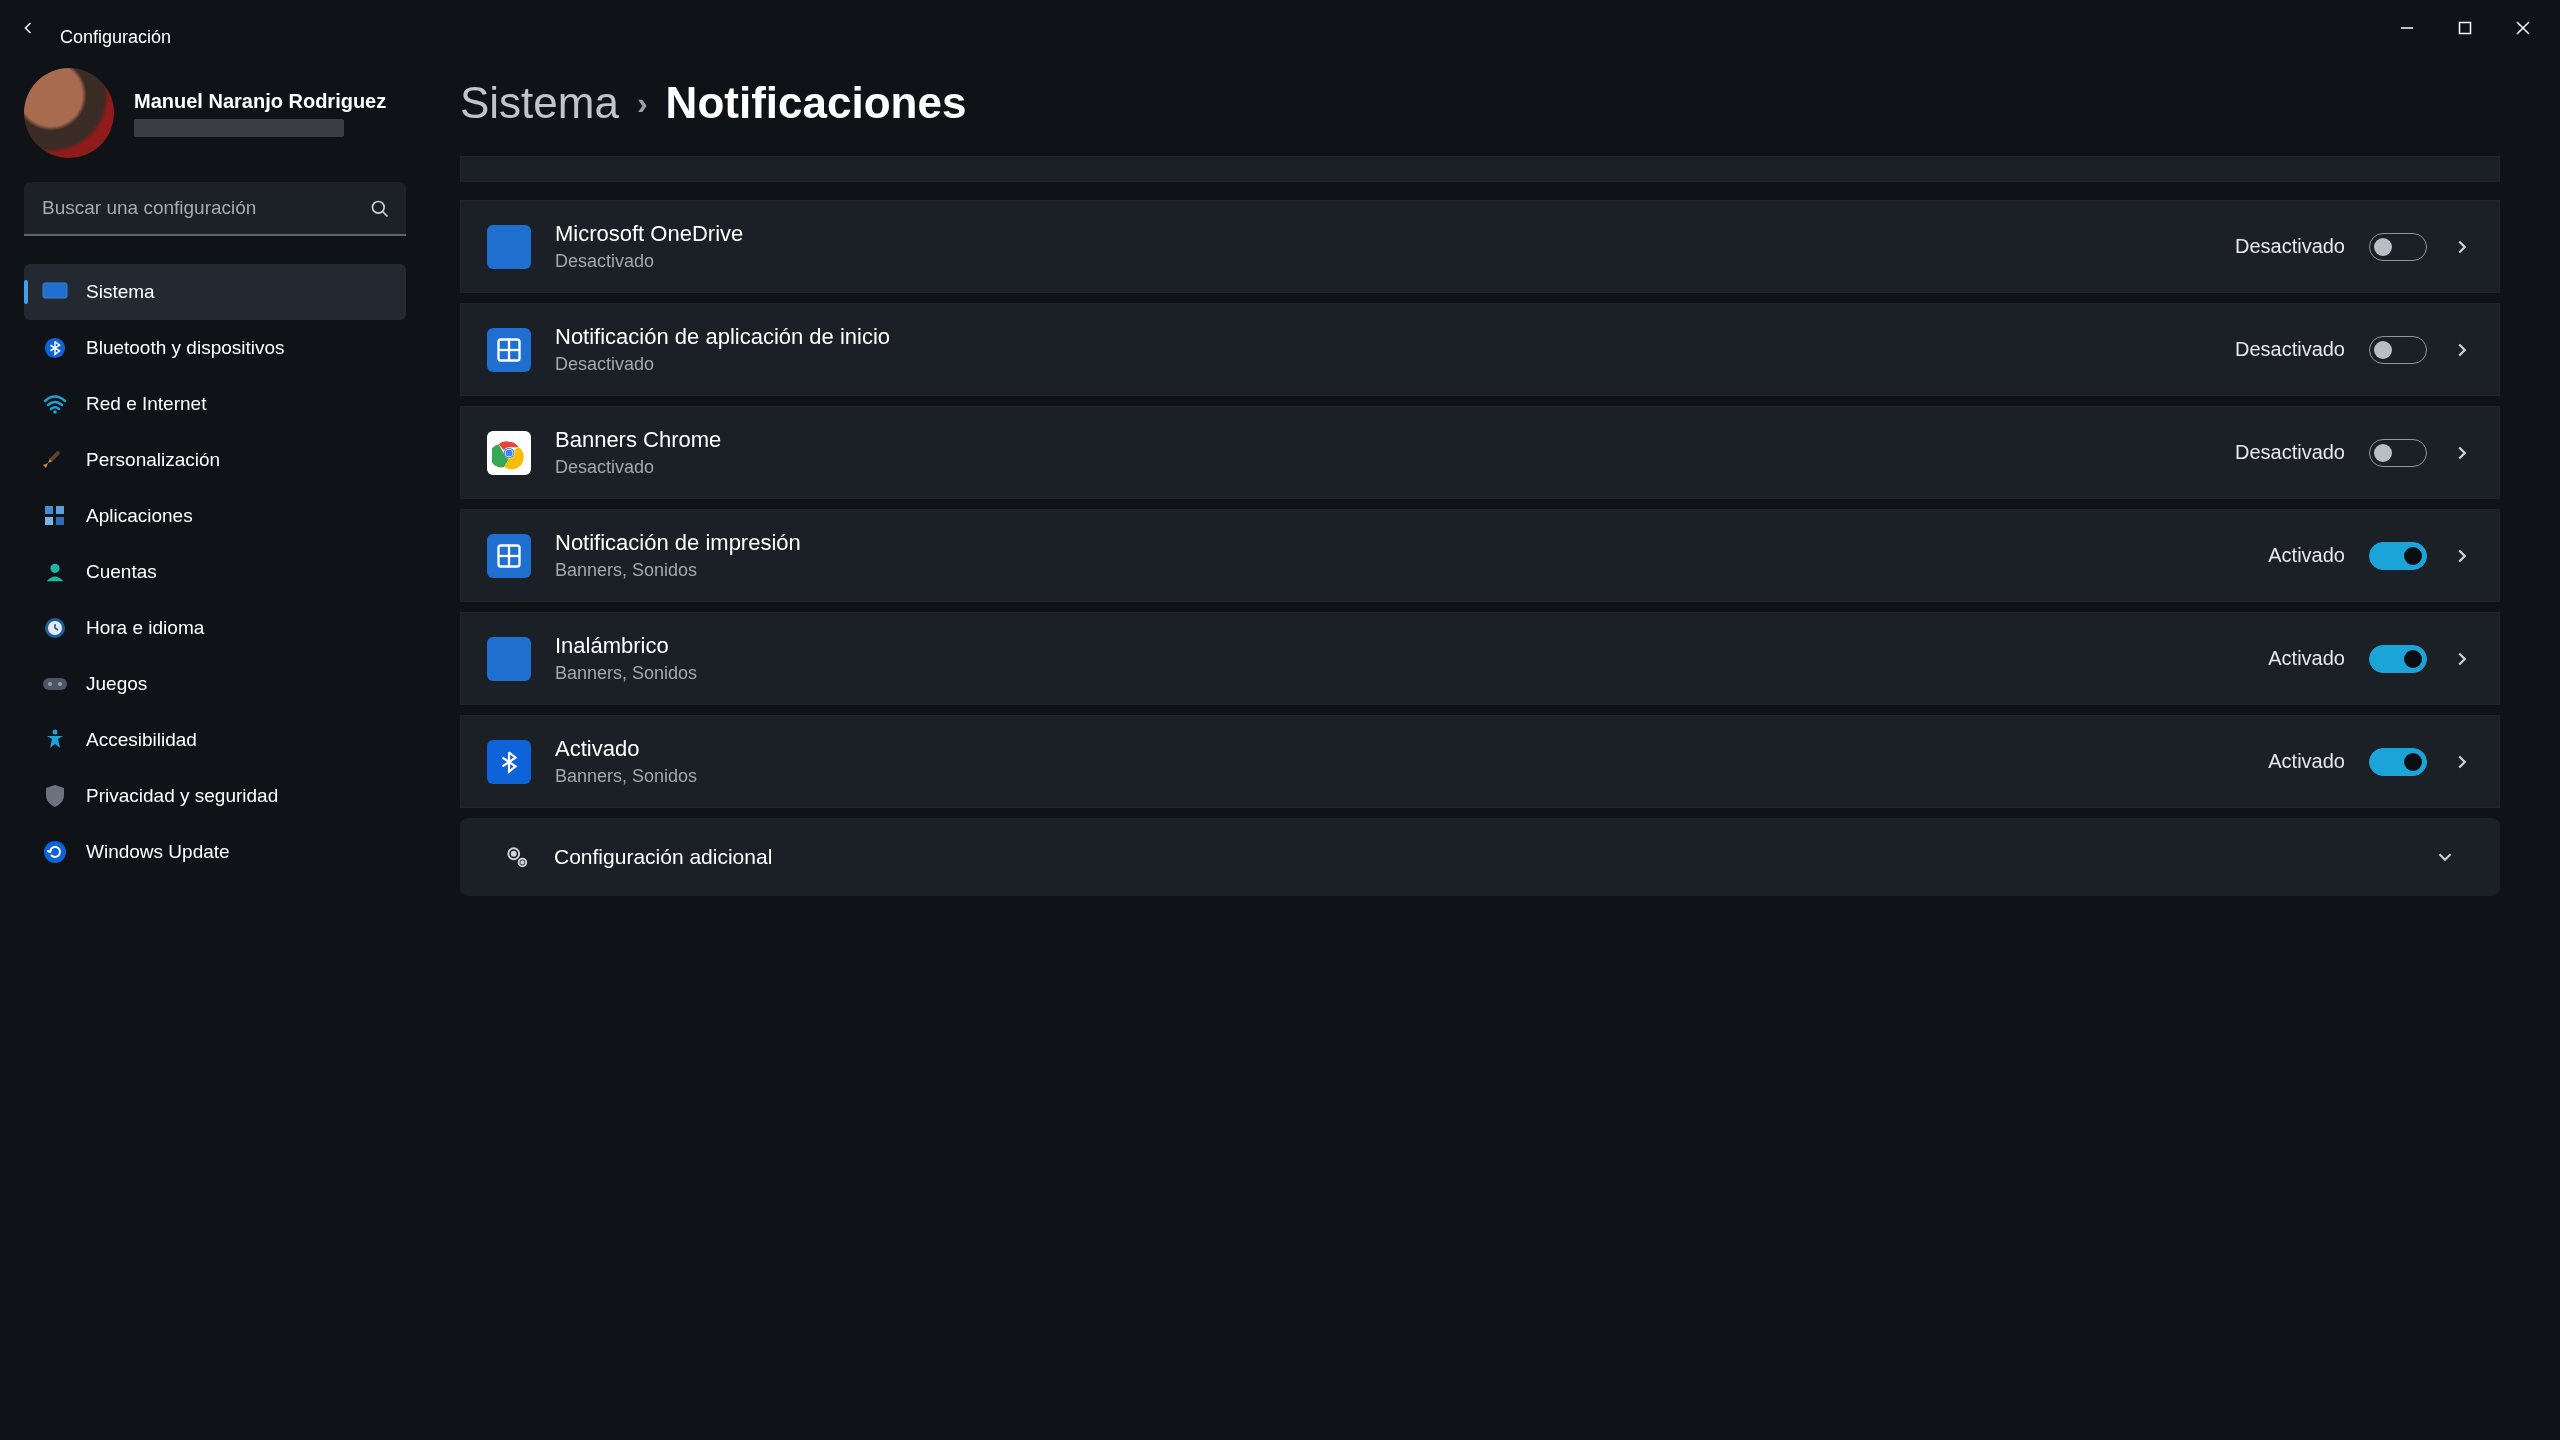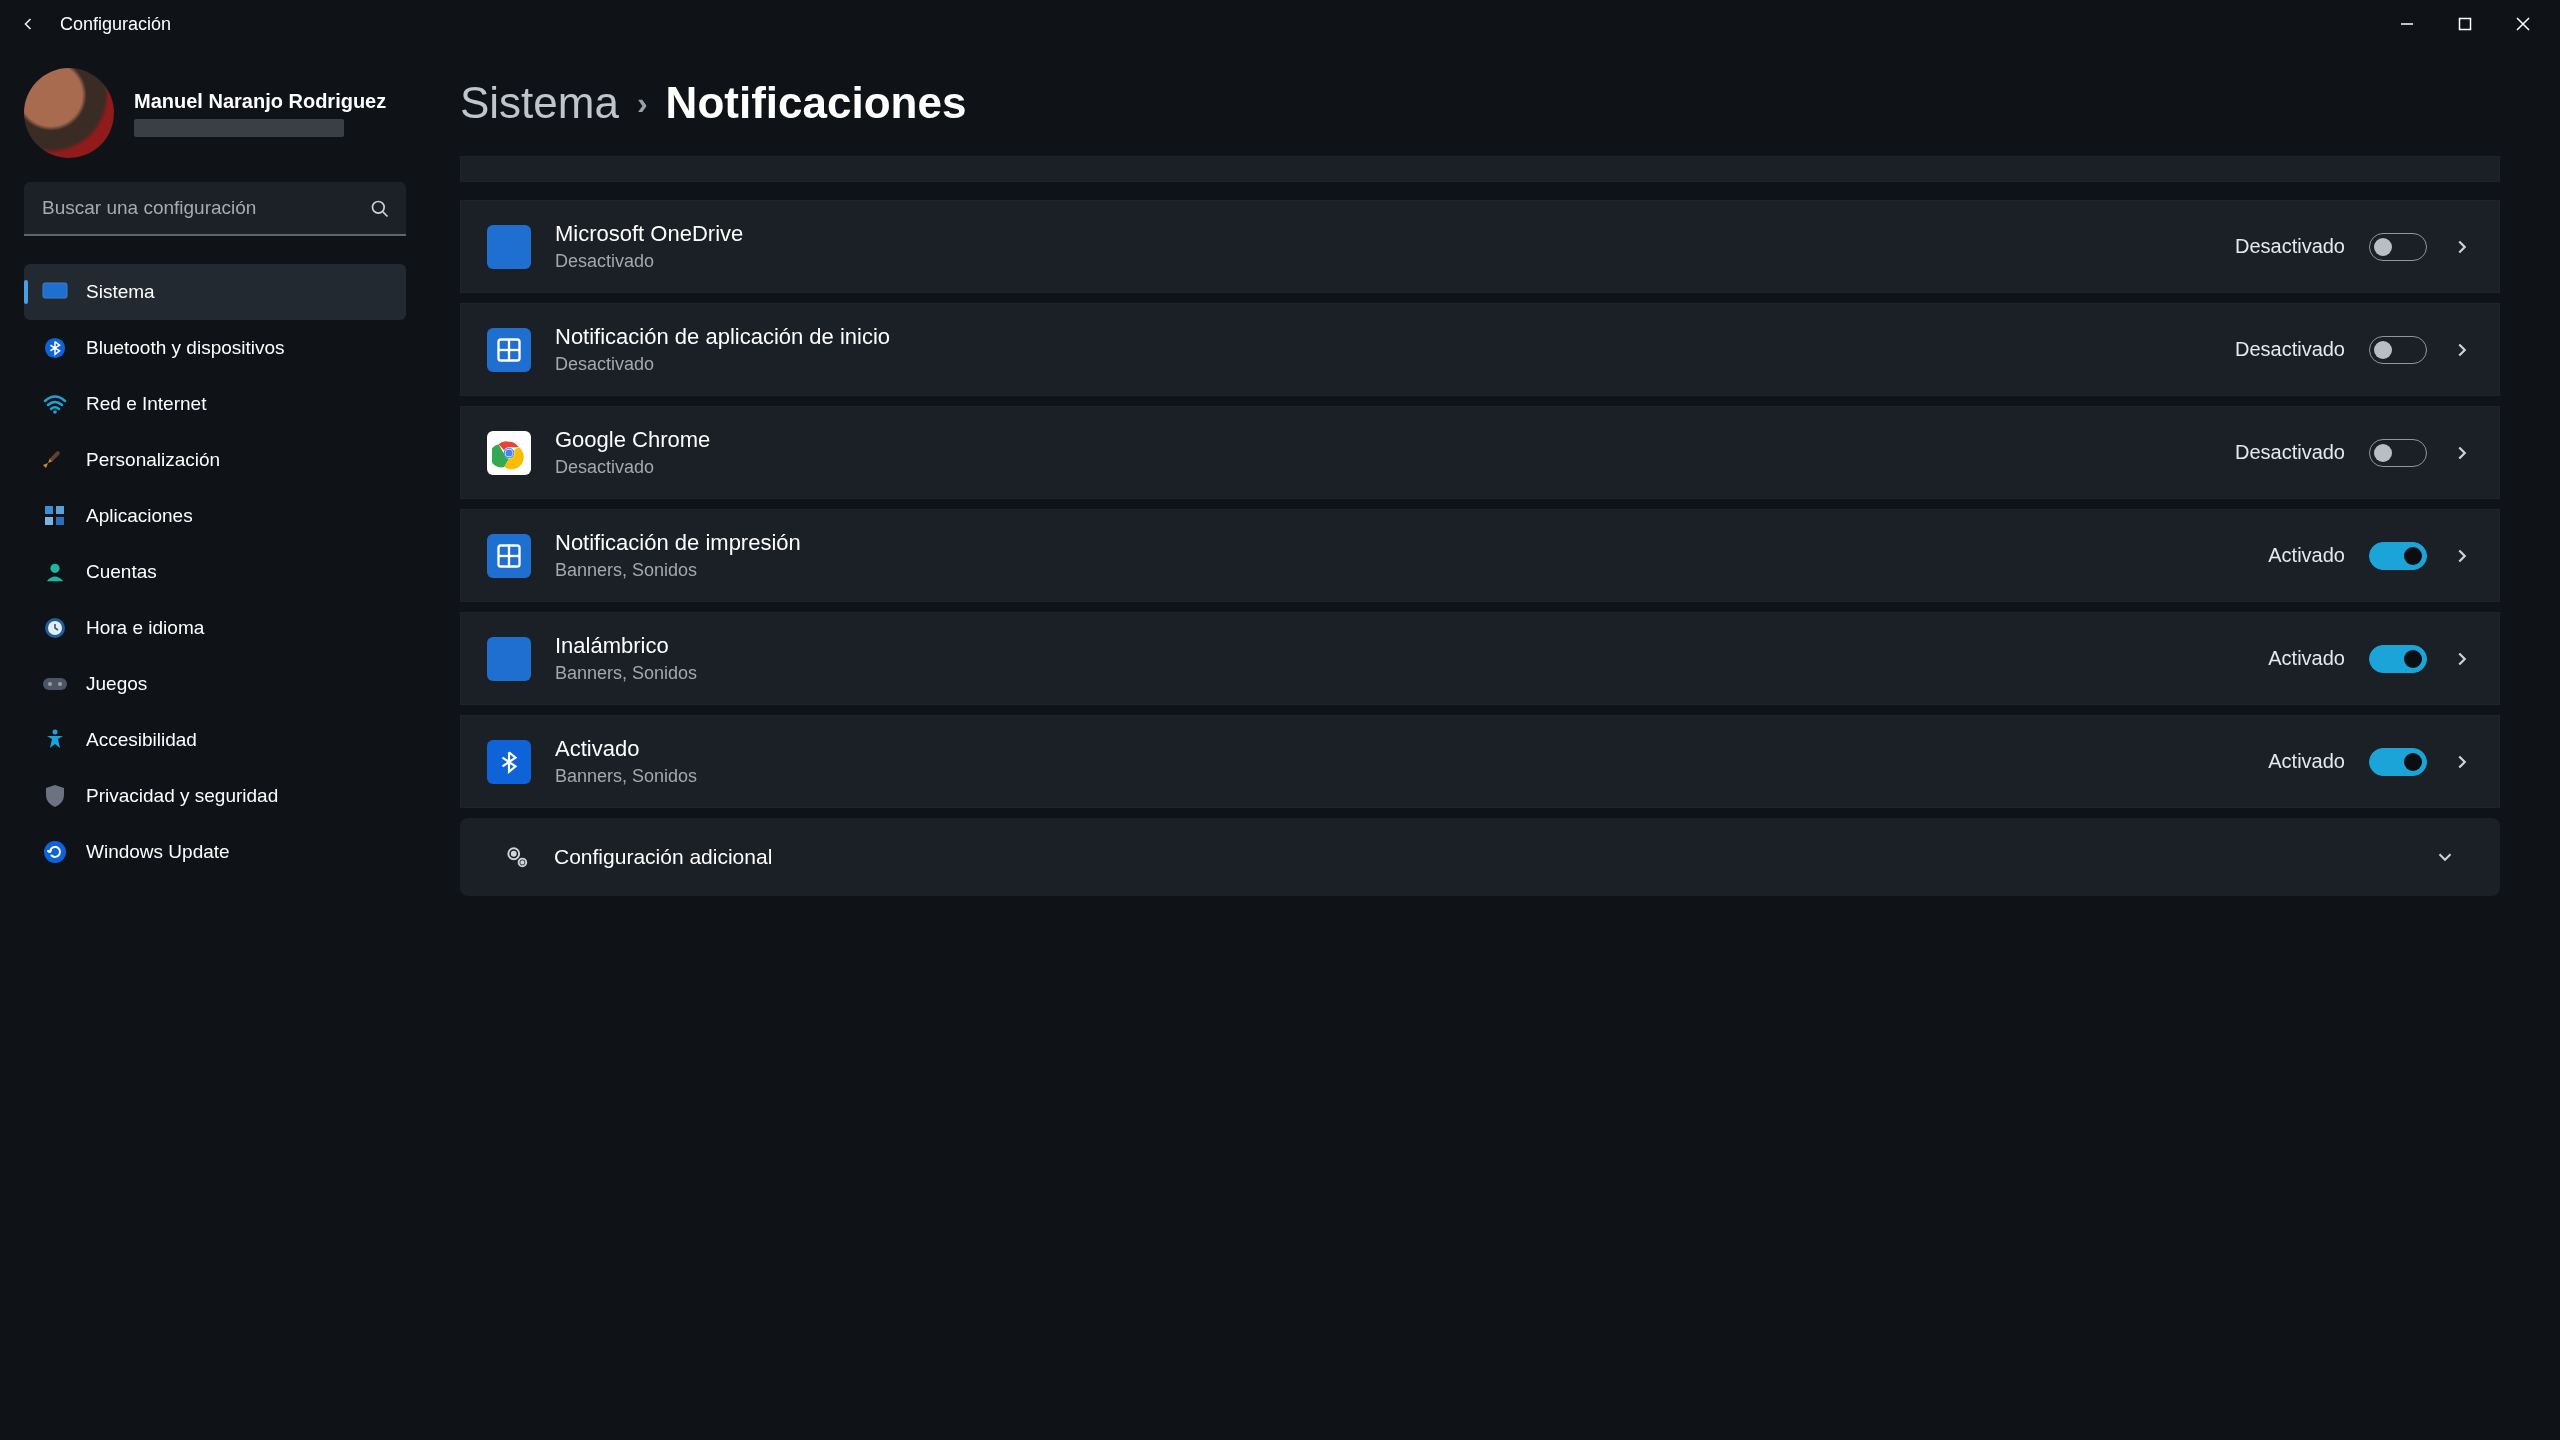--- a/index.html
+++ b/index.html
@@ -1,18 +1,18 @@
 <!DOCTYPE html>
 <html><head>
 <meta charset="utf-8">
 <style>
 * { margin: 0; padding: 0; box-sizing: border-box; font-family: 'Segoe UI', sans-serif; }
 body { background: #0f1318; color: #fff; width: 2560px; height: 1440px; overflow: hidden; }
 
-.titlebar { height: 48px; display: flex; align-items: center; padding: 0 8px; }
+.titlebar { height: 48px; display: flex; align-items: flex-end; padding: 0 8px; }
 .back-btn { width: 40px; height: 40px; display:flex; align-items:center; justify-content:center; cursor:pointer; border-radius:4px; }
 .title { font-size: 18px; margin-left: 12px; font-weight: 400; }
 .win-controls { margin-left:auto; display:flex; }
 .win-btn { width: 58px; height: 40px; display:flex; align-items:center; justify-content:center; cursor:pointer; }
 
 .layout { display:flex; height: calc(100% - 48px); }
 
 .sidebar { width: 430px; padding: 20px 24px; }
 .user { display:flex; align-items:center; gap: 20px; margin-bottom: 24px; }
 .avatar { width: 90px; height: 90px; border-radius: 50%; background: radial-gradient(circle at 30% 30%, #a86b4f 0 35%, #3b2b25 40% 60%, #8f1b1b 65% 100%); background-size:cover; }
@@ -268,21 +268,21 @@
               <circle cx="24" cy="24" r="22" fill="#fff"></circle>
               <path d="M24 8a16 16 0 0 1 13.8 8H24a8 8 0 0 0-7 4.1L9.3 11.6A16 16 0 0 1 24 8z" fill="#ea4335"></path>
               <path d="M9.2 11.6l8 13.8A8 8 0 0 0 24 32l-6.8 11.8A16 16 0 0 1 9.2 11.6z" fill="#34a853"></path>
               <path d="M37.9 16A16 16 0 0 1 17.2 43.8L24 32a8 8 0 0 0 7-12z" fill="#fbbc05"></path>
               <circle cx="24" cy="24" r="7.5" fill="#4285f4"></circle>
               <circle cx="24" cy="24" r="6" fill="#fff"></circle>
               <circle cx="24" cy="24" r="5" fill="#4285f4"></circle>
             </svg>
           </div>
           <div class="info">
-            <div class="app-name">Google Chrome</div>
+            <div class="app-name">Banners Chrome</div>
             <div class="app-sub">Desactivado</div>
           </div>
           <div class="state">Desactivado</div>
           <div class="toggle off">
             <div class="knob"></div>
           </div>
           <svg class="chev" viewBox="0 0 24 24" fill="none" stroke="#cfd3d8" stroke-width="2.4">
             <path d="M9 6l6 6-6 6"></path>
           </svg>
         </div>

